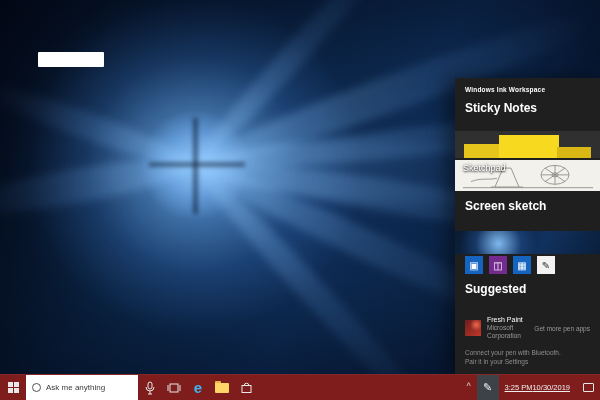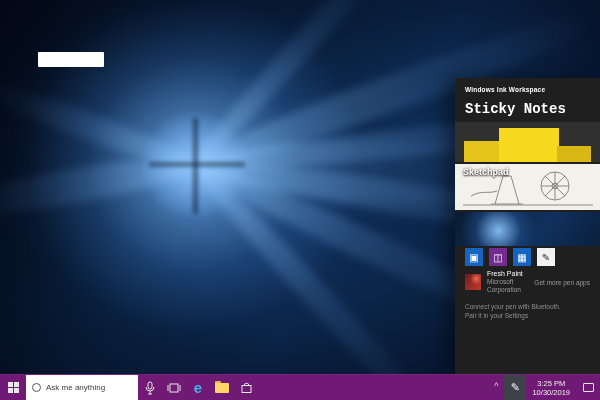--- a/index.html
+++ b/index.html
@@ -31,29 +31,29 @@
   .mullion-h{position:absolute;left:149px;top:162px;width:96px;height:5px;background:rgba(8,22,46,.5);filter:blur(2px);}
   .watermark{position:absolute;left:38px;top:52px;width:66px;height:15px;background:#fff;border-radius:1px;}
 
   
   .ink-panel{
     position:absolute; right:0; top:78px; bottom:26px; width:145px;
     background:#1f1f1f; color:#fff; display:flex; flex-direction:column;
     box-shadow:-8px 0 18px rgba(0,0,0,.45); z-index:5;
   }
   .panel-title{ font-size:6.5px; font-weight:bold; letter-spacing:.2px; padding:8px 10px 0 10px; color:#fff; }
-  .sec-label{ font-size:14px; font-weight:bold; padding:8px 10px 5px 10px; color:#fff;font-family:Liberation Mono, monospace; }
+  .sec-label{ font-size:12px; font-weight:bold; padding:8px 10px 16px 10px; color:#fff; }
   .thumb{ width:100%; position:relative; overflow:hidden; cursor:pointer; }
   .thumb-sticky{ height:40px; background:#303030; }
   .note{ position:absolute; bottom:0; }
   .note1{ left:6%;  width:26%; height:52%; background:#e5c41b; }
   .note2{ left:30%; width:42%; height:86%; background:#f7d91f; }
   .note3{ left:70%; width:24%; height:40%; background:#d9b714; }
   .thumb-sketch{ height:46px; margin-top:2px; background:#f2f1ec; }
-  .overlay-label{ position:absolute; top:3px; left:8px; font-size:9px; font-weight:bold; color:#fff;
+  .overlay-label{ position:absolute; top:3px; left:8px; font-size:9px; font-weight:normal; color:#fff;
     text-shadow:0 1px 2px rgba(0,0,0,.85), 0 0 3px rgba(0,0,0,.6); z-index:2; }
   .thumb-screen{ height:34px; margin-top:2px;
     background:
       radial-gradient(circle 38px at 30% 55%, rgba(140,200,255,.9), rgba(40,90,160,.4) 60%, transparent),
       linear-gradient(120deg,#0a1c33,#10315e 60%,#0a1f3c); }
   .recent-label{ margin-top:auto; }
   .recent-row{ display:flex; gap:6px; padding:2px 10px 0 10px; }
   .tile{ width:18px; height:18px; display:flex; align-items:center; justify-content:center;
     font-size:10px; color:#fff; cursor:pointer; }
   .t1{ background:#1565c0; } .t2{ background:#742b8e; } .t3{ background:#1565c0; }
@@ -67,39 +67,39 @@
   }
   .fp-text{ display:flex; flex-direction:column; line-height:8px; }
   .fp-name{ font-size:7px; color:#fff; }
   .fp-pub{ font-size:6.5px; color:#9a9a9a; }
   .get-more{ margin-left:auto; font-size:6.5px; color:#9a9a9a; cursor:pointer; white-space:nowrap; }
   .panel-footer{ padding:8px 10px 8px 10px; line-height:9px; }
   .foot1{ font-size:6.5px; color:#8f8f8f; }
   .foot2{ font-size:6.5px; color:#8f8f8f; cursor:pointer; }
 
   
-  .taskbar{ position:absolute; left:0; right:0; bottom:0; height:26px; background:#701a75;
+  .taskbar{ position:absolute; left:0; right:0; bottom:0; height:26px; background:#7f1d1d;
     display:flex; align-items:stretch; z-index:10; border-top:1px solid rgba(255,255,255,.05); }
   .tb-btn{ display:flex; align-items:center; justify-content:center; cursor:pointer; }
   .start{ width:26px; }
   .win-logo{ display:grid; grid-template-columns:5px 5px; grid-template-rows:5px 5px; gap:1px; }
   .win-logo div{ background:#e8e8e8; }
   .searchbox{ width:112px; background:#fff; display:flex; align-items:center; gap:5px; padding:0 6px; cursor:text; }
   .cortana-ring{ width:9px; height:9px; border:1.5px solid #555; border-radius:50%; flex:0 0 auto; }
   .search-text{ font-size:8px; color:#3a3a3a; white-space:nowrap; overflow:hidden; }
   .tb-icon{ width:24px; }
   .edge-e{ font-size:15px; font-weight:bold; color:#3fb4f0; line-height:1; }
   .folder{ position:relative; width:14px; height:10px; }
   .folder .tab{ position:absolute; top:-2px; left:0; width:6px; height:3px; background:#e8b64c; border-radius:1px 1px 0 0; }
   .folder .body{ position:absolute; inset:0; background:#ffd567; border-radius:1px; }
   .spacer{ flex:1; }
   .tray-chevron{ width:16px; font-size:9px; color:#ddd; padding-bottom:3px; }
   .tray-pen{ width:22px; background:#3d4248; color:#f0f0f0; font-size:11px; }
-  .clock{ display:flex; flex-direction:column; align-items:center; justify-content:center;
-    padding:0 6px; font-size:7.5px; line-height:9px; color:#eee; cursor:pointer; text-align:center; }
+  .clock{ display:flex; align-items:center; justify-content:center;
+    padding:0 6px; font-size:7.5px; line-height:9px; color:#eee; cursor:pointer; text-align:center;text-decoration:underline; }
   .action-center{ width:24px; }
   .ac-box{ width:11px; height:9px; border:1px solid #e8e8e8; border-radius:1px; }
   svg{ display:block; }
 </style>
 </head>
 <body>
 
 <div class="screen">
 
   <div class="wallpaper">
@@ -138,29 +138,31 @@
           <line x1="90" y1="12" x2="110" y2="32"></line>
           <line x1="90" y1="32" x2="110" y2="12"></line>
           <path d="M40 40 L48 12 L56 12 L64 40"></path>
           <path d="M36 40 L68 40"></path>
           <path d="M8 41 L138 41"></path>
           <path d="M16 32 C26 26, 34 30, 42 27"></path>
         </g>
       </svg>
     </div>
 
+    <div class="sec-label">Screen sketch</div>
     <div class="thumb thumb-screen"></div>
 
     <div class="recent-row">
       <div class="tile t1">▣</div>
       <div class="tile t2">◫</div>
       <div class="tile t3">▦</div>
       <div class="tile t4">✎</div>
     </div>
 
+    <div class="sec-label">Suggested</div>
     <div class="suggested-row">
       <div class="fp-icon"></div>
       <div class="fp-text">
         <span class="fp-name">Fresh Paint</span>
         <span class="fp-pub">Microsoft Corporation</span>
       </div>
       <span class="get-more">Get more pen apps</span>
     </div>
 
     <div class="panel-footer">

